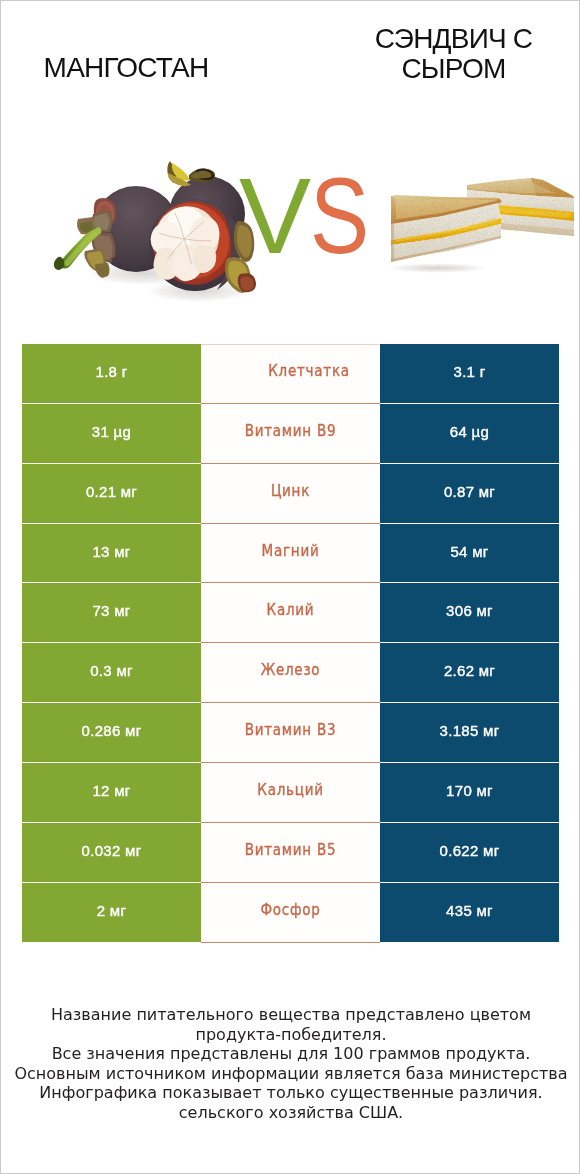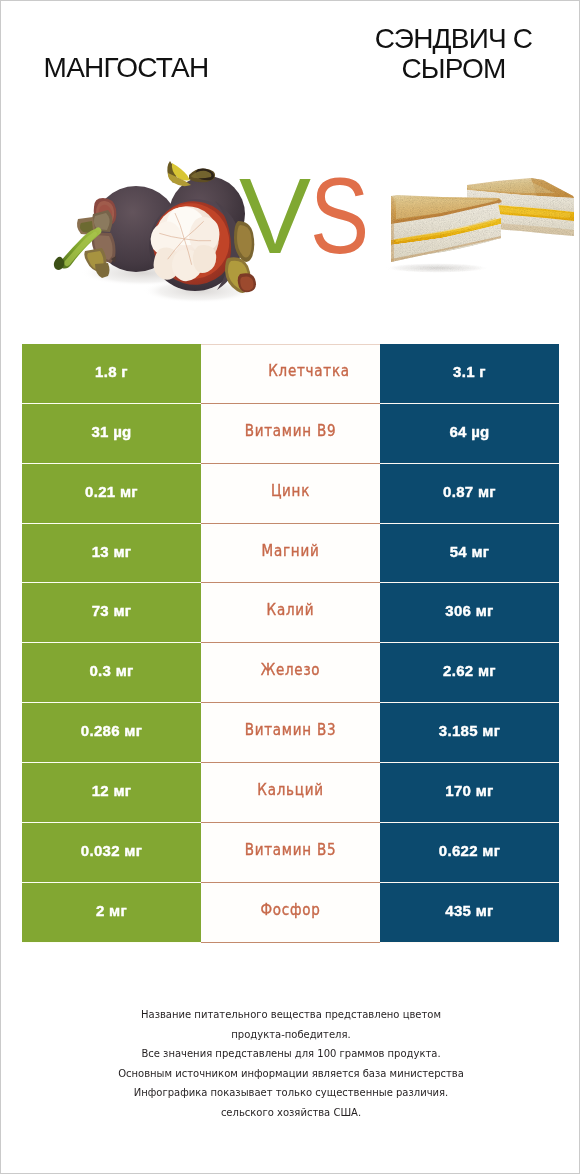--- a/index.html
+++ b/index.html
@@ -22,33 +22,33 @@
   .vs{position:absolute;left:222px;top:51px;font-size:108px;line-height:108px;font-weight:400;letter-spacing:-1px;white-space:nowrap;}
   .vs .v{color:#80a832;display:inline-block;}
   .vs .s{color:#e06f4a;display:inline-block;transform:scaleX(0.82);transform-origin:left center;margin-left:0px;}
 
 
   
   .tbl{position:absolute;left:21px;top:343px;width:537px;}
   .row{display:flex;height:59.86px;}
   .cell{width:179px;display:flex;align-items:center;justify-content:center;
         font-size:15px;font-weight:700;box-sizing:border-box;line-height:1;padding-bottom:4px;}
-  .cell.left,.cell.right{font-family:"Liberation Sans",sans-serif;letter-spacing:0.3px;font-weight:700;
+  .cell.left,.cell.right{font-family:"Liberation Sans",sans-serif;letter-spacing:0.3px;font-weight:400;
             -webkit-text-stroke:0.4px currentColor;}
   .cell.mid{font-family:"DejaVu Sans Condensed","DejaVu Sans",sans-serif;letter-spacing:0.75px;font-weight:400;
             -webkit-text-stroke:0.35px currentColor;}
   .cell.left{background:#82a732;color:#fff;border-bottom:1.3px solid #fdfff2;}
   .cell.right{background:#0c4a6e;color:#fff;border-bottom:1.3px solid #fffaf4;}
   .cell.mid{background:#fffefc;border-bottom:1.15px solid #c38a6d;}
   .row:first-child .cell.mid{border-top:1.1px solid #ead3c6;padding-left:37px;}
   .cell.mid.win-right{color:#c7694a;}
 
   
   .footer{position:absolute;left:0;top:1004px;width:580px;text-align:center;
-          font-family:"DejaVu Sans",sans-serif;font-size:10px;line-height:19.5px;color:#231f20;}
+          font-family:"DejaVu Sans",sans-serif;font-size:16px;line-height:19.5px;color:#231f20;}
   .footer div{white-space:nowrap;}
 </style>
 </head>
 <body>
 
 <div class="page">
   <div class="titles">
     <div class="title t-left">Мангостан</div>
     <div class="title t-right">Сэндвич с сыром</div>
   </div>

